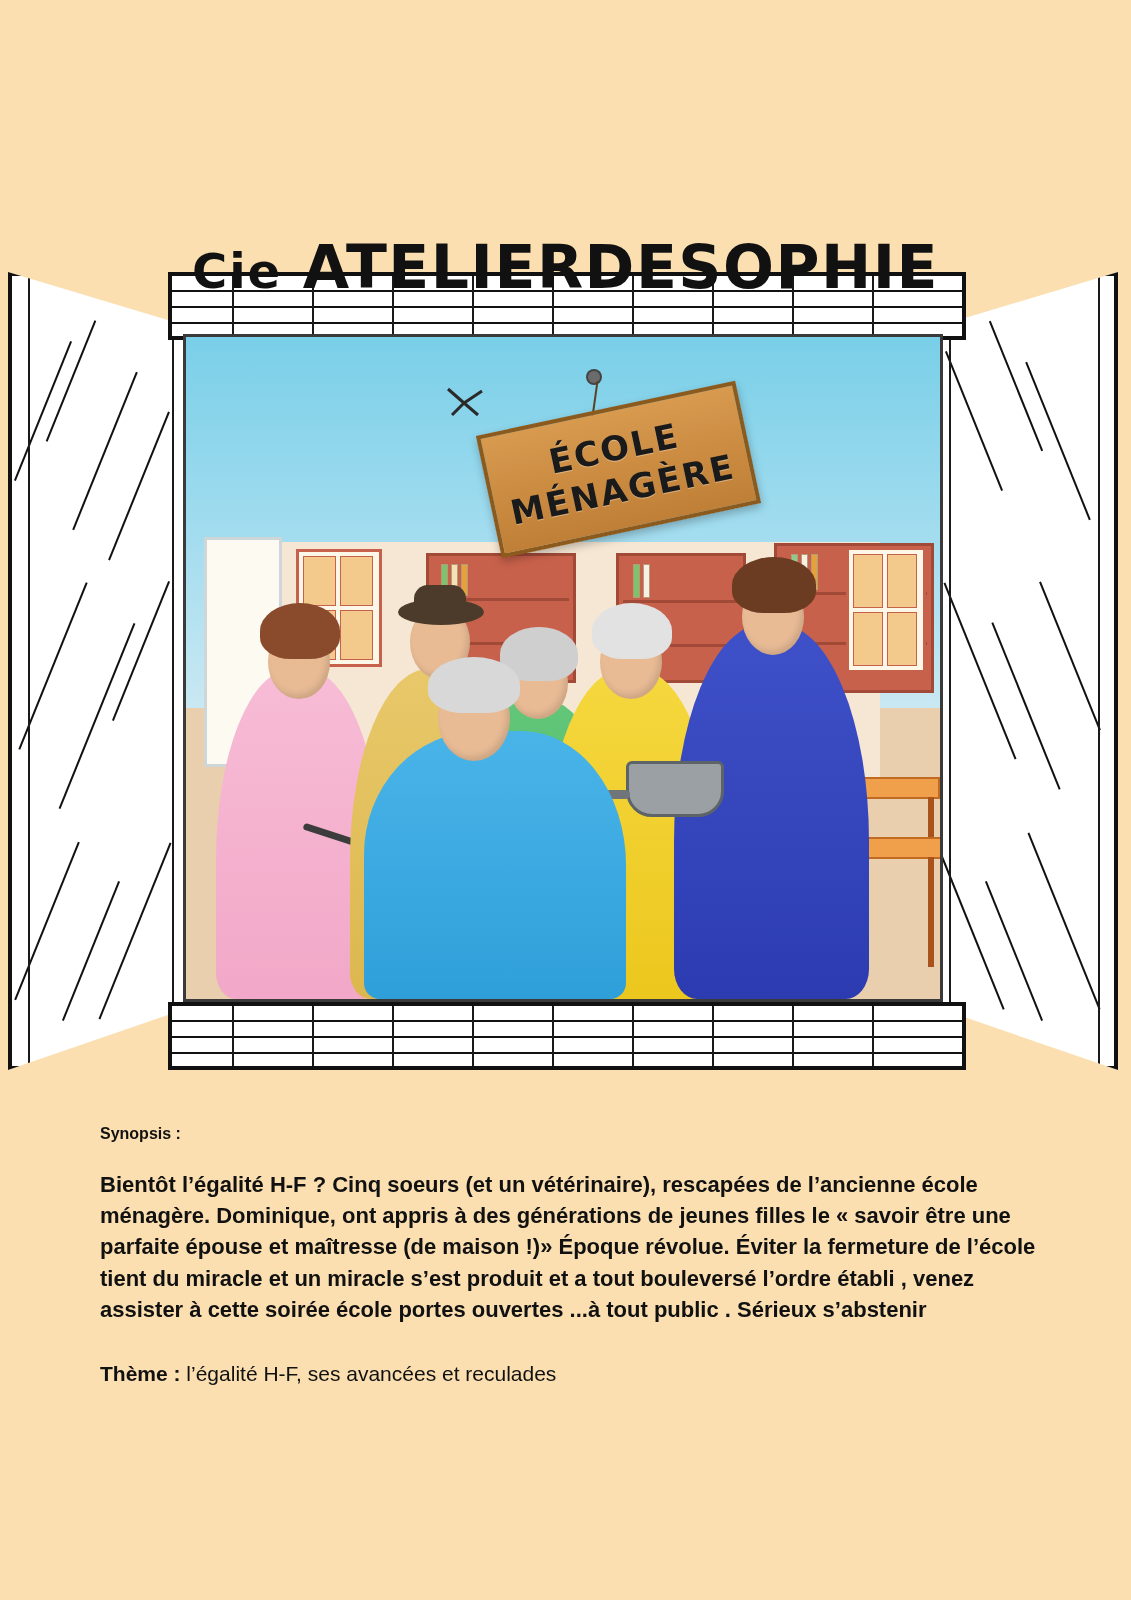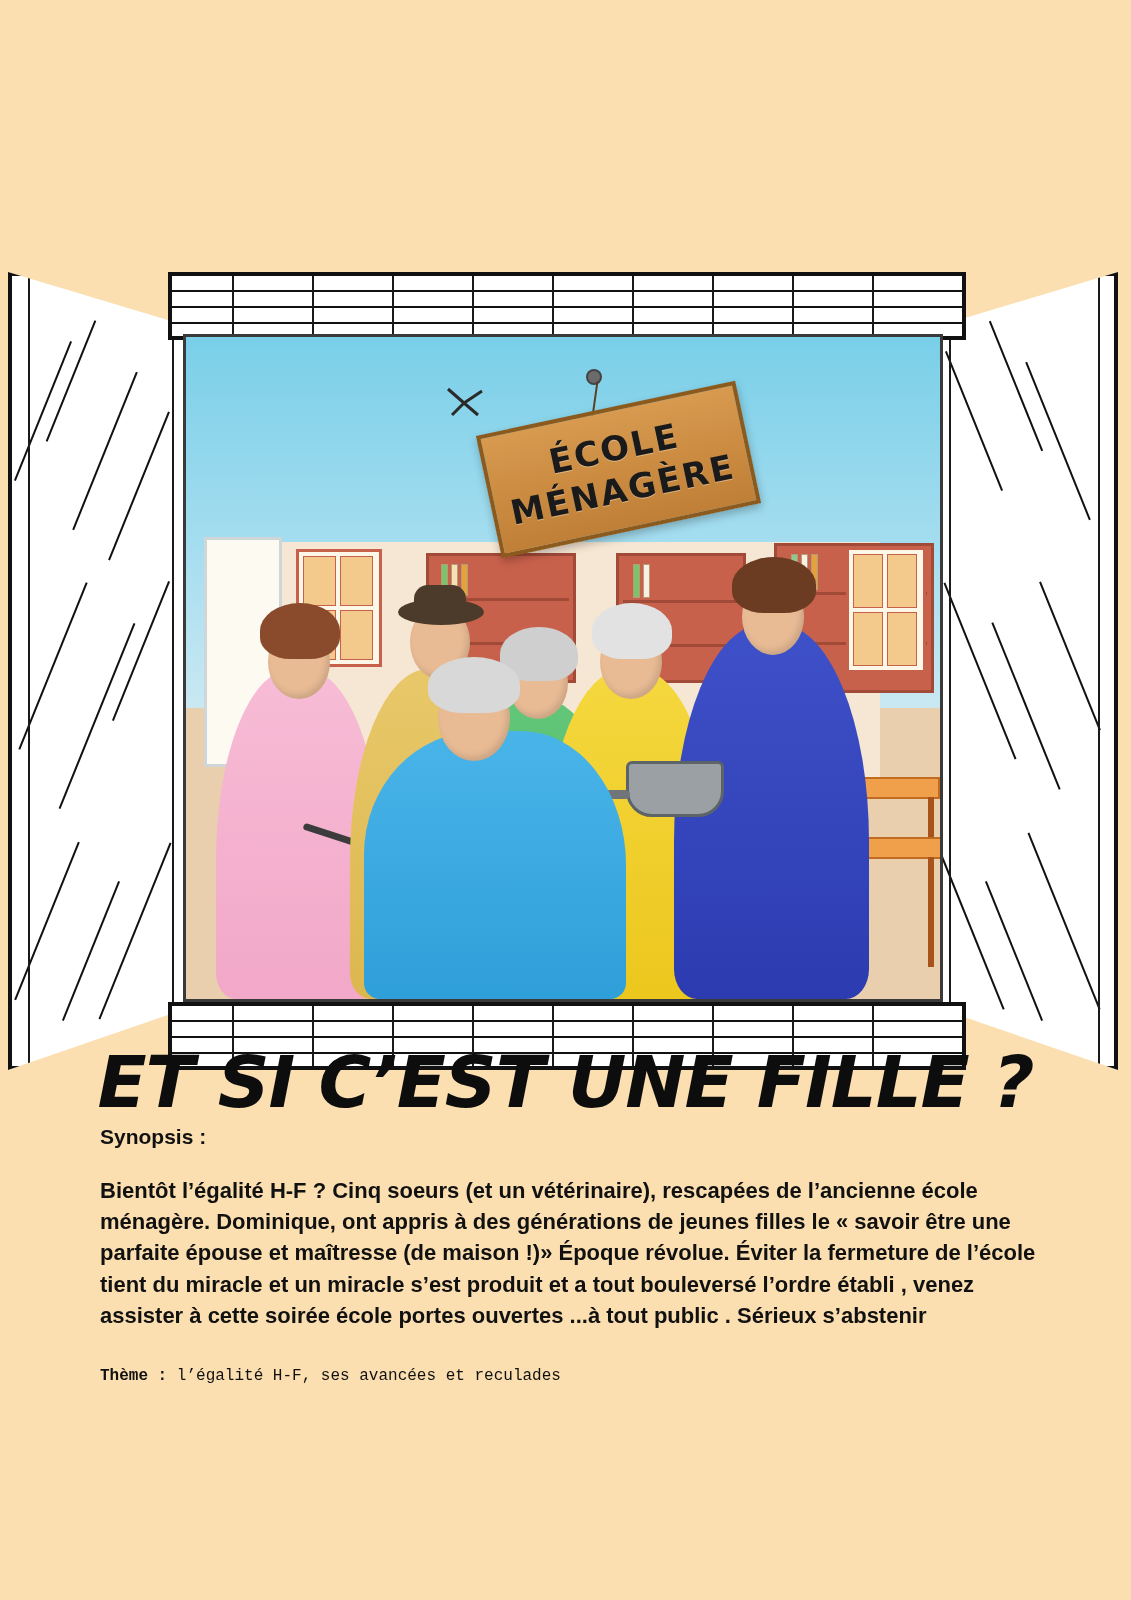--- a/index.html
+++ b/index.html
@@ -292,42 +292,45 @@
   
   .text-block {
     position: absolute;
     left: 100px;
     top: 1125px;
     width: 960px;
     color: #111;
     z-index: 6;
   }
   .synopsis-label {
-    font-size: 21px;
+    font-size: 16px;
     font-weight: bold;
     margin-bottom: 26px;
   }
   .synopsis-body {
     font-size: 22px;
     font-weight: bold;
     line-height: 1.42;
     margin-bottom: 34px;
   }
   .meta-line {
-    font-size: 16px;
+    font-size: 21px;
     line-height: 1.42;
-    font-family: Liberation Mono, monospace;
   }
   .meta-line b { font-weight: bold; }
 </style>
 </head>
 <body>
 
 <div class="poster">
 
+  <div class="company-name">
+    <span class="cie">Cie</span>
+    <span class="name">ATELIERDESOPHIE</span>
+  </div>
 
   <div class="window-frame">
 
     <div class="shutter shutter-left">
       <div class="hatch" style="left:30px;  top:60px;  height:150px; transform:rotate(22deg);"></div>
       <div class="hatch" style="left:58px;  top:40px;  height:130px; transform:rotate(22deg);"></div>
       <div class="hatch" style="left:92px;  top:90px;  height:170px; transform:rotate(22deg);"></div>
       <div class="hatch" style="left:126px; top:130px; height:160px; transform:rotate(22deg);"></div>
       <div class="hatch" style="left:40px;  top:300px; height:180px; transform:rotate(22deg);"></div>
       <div class="hatch" style="left:84px;  top:340px; height:200px; transform:rotate(22deg);"></div>
@@ -479,21 +482,20 @@
       </div>
 
       <div class="person" style="left:168px; width:280px; height:350px;">
         <div class="robe" style="left:10px; width:262px; height:268px; background:linear-gradient(#49b4e8,#2f9fda); border-radius:44% 40% 6% 6% / 46% 50% 6% 6%;"></div>
         <div class="head" style="left:84px; bottom:238px; width:72px; height:86px;"></div>
         <div class="hair" style="left:74px; bottom:286px; width:92px; height:56px; background:#d8d8d8;"></div>
       </div>
     </div>
   </div>
 
-  <div class="show-title">ET SI C’EST UNE FILLE ?</div>
 
   <div class="text-block">
     <div class="synopsis-label">Synopsis :</div>
     <div class="synopsis-body">Bientôt l’égalité H-F ?  Cinq soeurs (et un vétérinaire), rescapées de l’ancienne école ménagère.  Dominique, ont appris à des générations de jeunes filles le « savoir être une parfaite épouse et maîtresse (de maison !)»  Époque révolue. Éviter la fermeture de l’école tient du miracle et un miracle s’est produit et a tout bouleversé l’ordre établi , venez assister à cette soirée école portes ouvertes ...à tout public .  Sérieux s’abstenir</div>
     <div class="meta-line">
       <b>Thème :</b><span> l’égalité H-F, ses avancées et reculades</span>
     </div>
   </div>
 
 </div>

